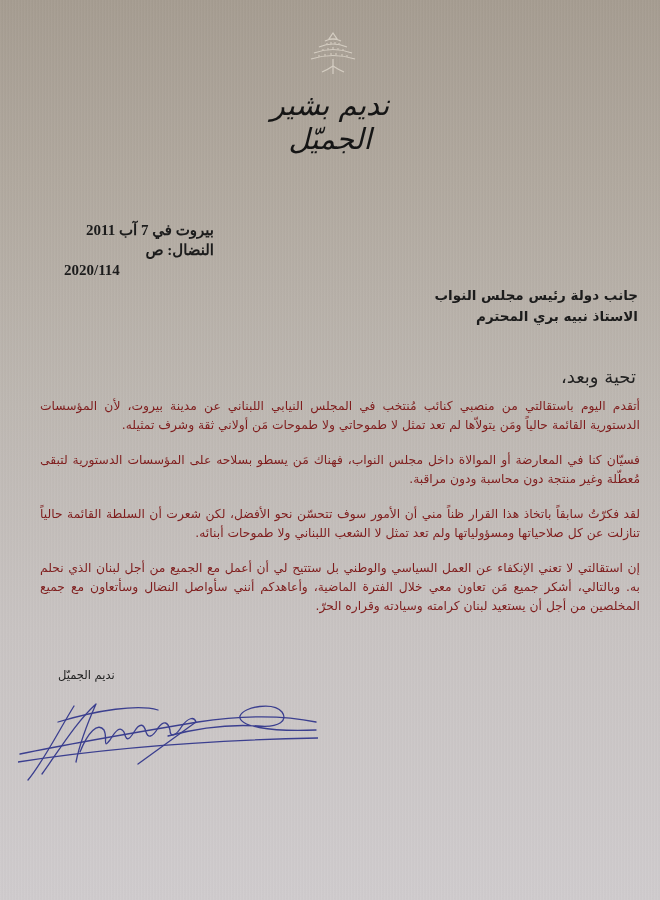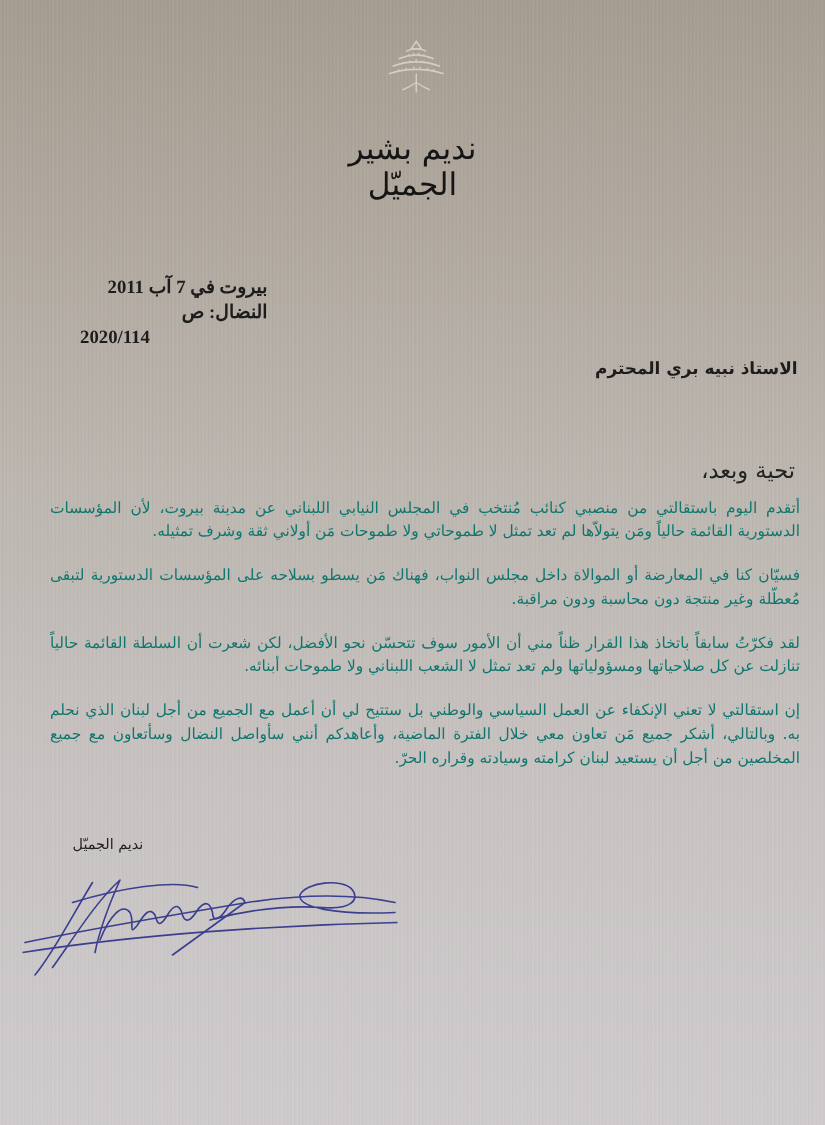--- a/index.html
+++ b/index.html
@@ -8,23 +8,23 @@
       background: linear-gradient(180deg, #a59c90 0%, #b0a89e 20%, #bdb7b1 45%, #c8c3c2 70%, #cfcbcd 100%);
       font-family: "DejaVu Sans", sans-serif;
       color: #1a1a1a;
     }
     .paper-texture {
       position: absolute; inset: 0; pointer-events: none;
       background-image: repeating-linear-gradient(90deg, rgba(255,255,255,0.035) 0px, rgba(255,255,255,0.035) 1px, rgba(0,0,0,0.02) 2px, rgba(0,0,0,0) 3px);
     }
     .cedar { position: absolute; left: 303px; top: 30px; width: 60px; height: 48px; }
     .letterhead {
-      position: absolute; left: 240px; top: 104px; width: 180px;
+      position: absolute; left: 240px; top: 88px; width: 180px;
       text-align: center; direction: rtl;
-      font-family: "DejaVu Serif", serif; font-size: 25px; 
+      font-family: "DejaVu Serif", serif; font-size: 29px; font-style: italic;
       color: #151515; letter-spacing: -0.5px;
     }
     .meta {
       position: absolute; left: 64px; top: 220px; width: 150px;
       direction: rtl; text-align: right;
       font-family: "Liberation Serif", serif; font-weight: bold; font-size: 15px;
       line-height: 20px; color: #1c1c1c;
     }
     .meta .ref-num { direction: ltr; text-align: left; }
     .addressee {
@@ -34,21 +34,21 @@
       line-height: 21px; color: #1c1c1c;
     }
     .greeting {
       position: absolute; right: 24px; top: 366px;
       direction: rtl; font-size: 18px; color: #222;
     }
     .body-text {
       position: absolute; left: 40px; right: 20px; top: 397px;
       direction: rtl; text-align: justify; text-align-last: right;
       font-family: "DejaVu Sans", sans-serif; font-size: 12.3px; line-height: 19px;
-      color: #0f766e;
+      color: #7f1d1d;
     }
     .body-text p { margin: 0 0 16px 0; }
     .closing-name {
       position: absolute; left: 58px; top: 668px;
       direction: rtl; font-size: 11.5px; color: #222;
     }
     .signature { position: absolute; left: 18px; top: 692px; width: 300px; height: 90px; }
   </style>
 </head>
 <body>
@@ -87,20 +87,21 @@
 
 <div class="letterhead">نديم بشير الجميّل</div>
 
 <div class="meta">
   <div>بيروت في 7 آب 2011</div>
   <div>النضال: ص</div>
   <div class="ref-num">2020/114</div>
 </div>
 
 <div class="addressee">
+  <div>جانب دولة رئيس مجلس النواب</div>
   <div>الاستاذ نبيه بري المحترم</div>
 </div>
 
 <div class="greeting">تحية وبعد،</div>
 
 <div class="body-text">
   <p>أتقدم اليوم باستقالتي من منصبي كنائب مُنتخب في المجلس النيابي اللبناني عن مدينة بيروت، لأن المؤسسات الدستورية القائمة حالياً ومَن يتولاّها لم تعد تمثل لا طموحاتي ولا طموحات مَن أولاني ثقة وشرف تمثيله.</p>
   <p>فسيّان كنا في المعارضة أو الموالاة داخل مجلس النواب، فهناك مَن يسطو بسلاحه على المؤسسات الدستورية لتبقى مُعطّلة وغير منتجة دون محاسبة ودون مراقبة.</p>
   <p>لقد فكرّتُ سابقاً باتخاذ هذا القرار ظناً مني أن الأمور سوف تتحسّن نحو الأفضل، لكن شعرت أن السلطة القائمة حالياً تنازلت عن كل صلاحياتها ومسؤولياتها ولم تعد تمثل لا الشعب اللبناني ولا طموحات أبنائه.</p>
   <p>إن استقالتي لا تعني الإنكفاء عن العمل السياسي والوطني بل ستتيح لي أن أعمل مع الجميع من أجل لبنان الذي نحلم به. وبالتالي، أشكر جميع مَن تعاون معي خلال الفترة الماضية، وأعاهدكم أنني سأواصل النضال وسأتعاون مع جميع المخلصين من أجل أن يستعيد لبنان كرامته وسيادته وقراره الحرّ.</p>

